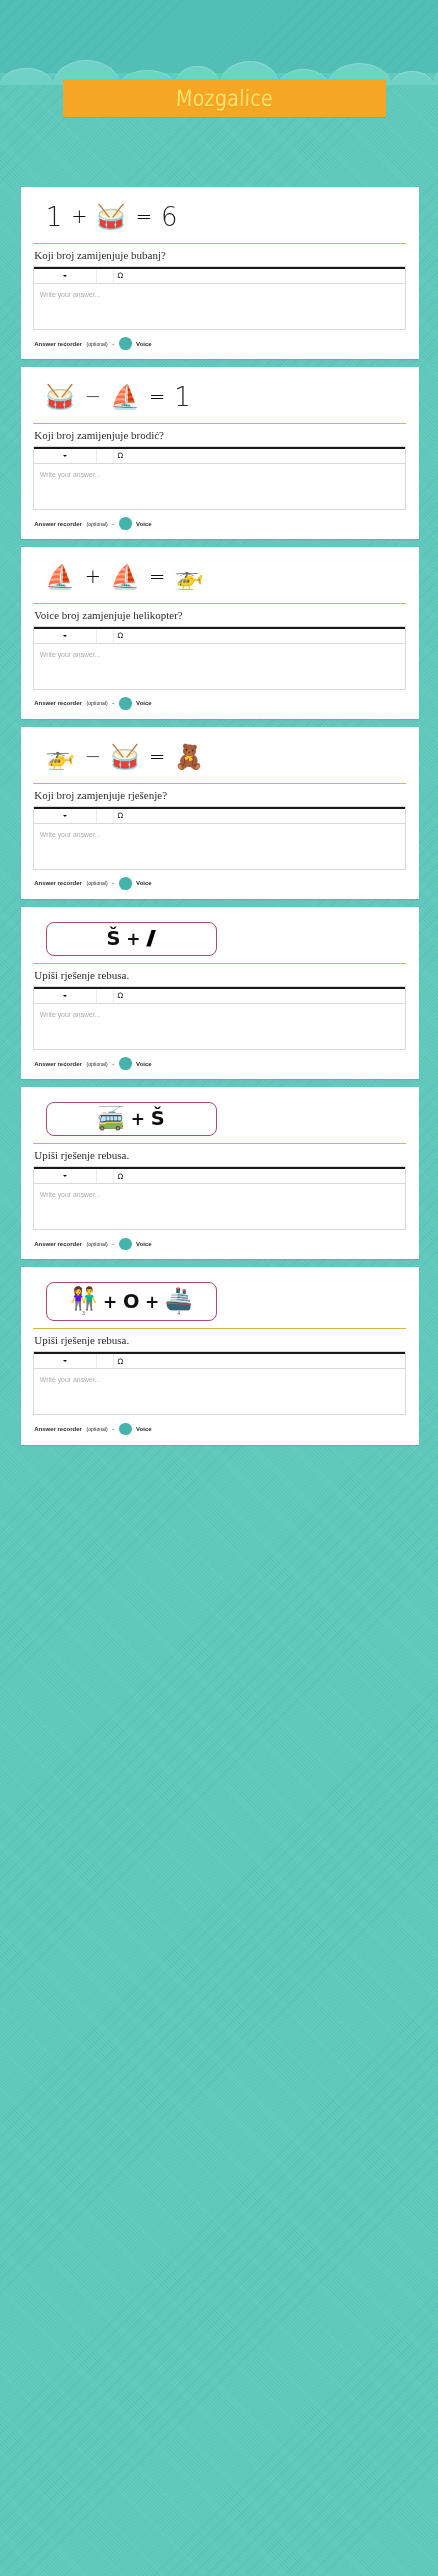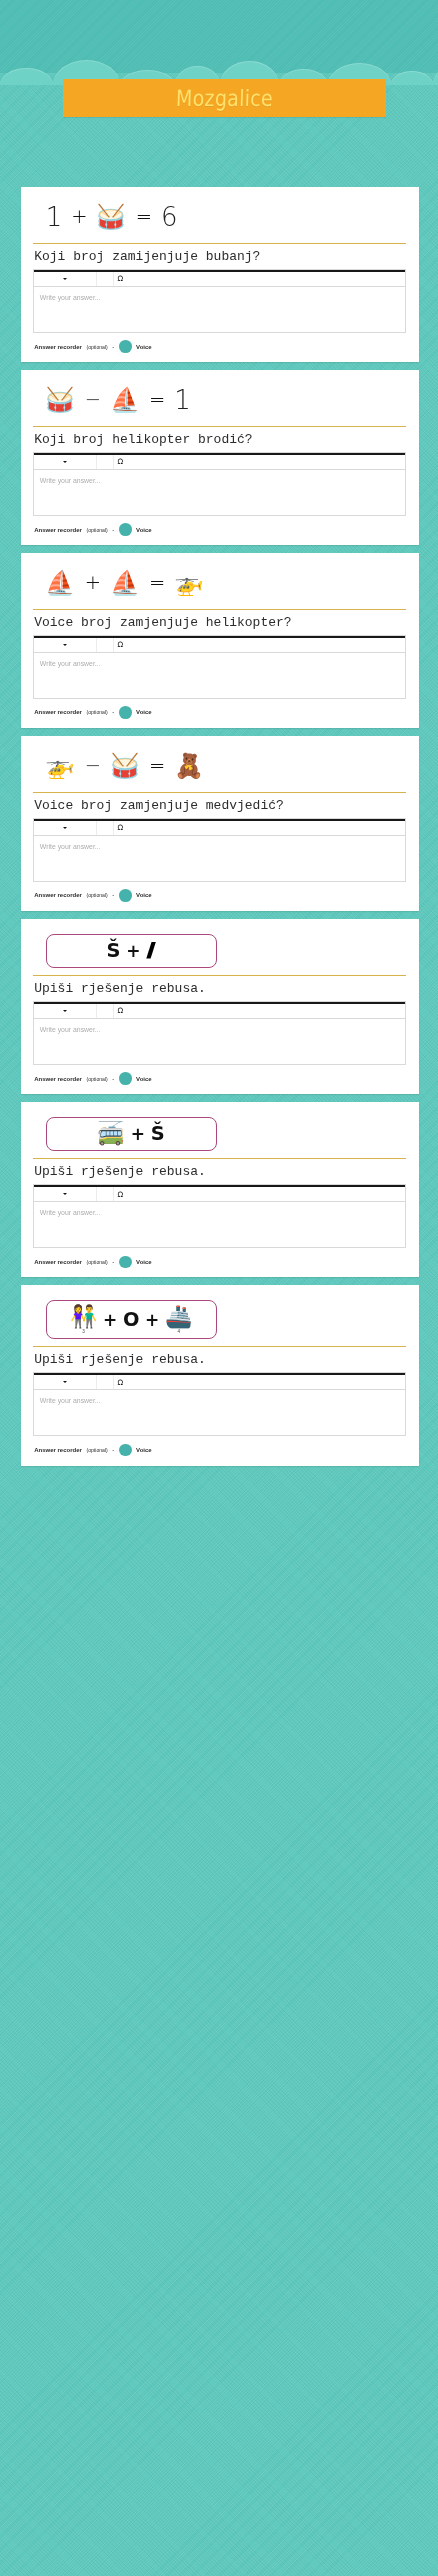--- a/index.html
+++ b/index.html
@@ -171,24 +171,24 @@
 
   
   .qdivider {
     border: none;
     border-top: 0.6px solid #d8b24a;
     margin: 3.4px 0 0 0;
   }
 
   
   .qtext {
-    font-size: 13px;
+    font-size: 11px;
     color: #2c2c2c;
     padding: 5.1px 0 5.1px 1.1px;
-    font-family: Liberation Mono, monospace;
+    font-family: Liberation Serif, serif;
   }
 
   
   .editor {
     border: 0.6px solid #d9d9d9;
     background: #fff;
   }
   .editor-toolbar {
     border-top: 2.3px solid #181818;
     height: 17px;
@@ -323,21 +323,21 @@
       </div>
       <div class="qcard">
         <div class="equation">
           <span class="eq-emoji">🥁</span>
           <span class="eq-op">−</span>
           <span class="eq-emoji">⛵</span>
           <span class="eq-op">=</span>
           <span class="eq-num">1</span>
         </div>
         <hr class="qdivider">
-        <div class="qtext">Koji broj helikopter brodić?</div>
+        <div class="qtext">Koji broj zamijenjuje brodić?</div>
         <div class="editor">
           <div class="editor-toolbar">
             <div class="tb-group first">
               <span class="tb-btn">
                 <span class="caret"></span>
               </span>
             </div>
             <div class="tb-group second"></div>
             <div class="tb-group third">
               <span class="omega">Ω</span>
@@ -387,21 +387,21 @@
       </div>
       <div class="qcard">
         <div class="equation">
           <span class="eq-emoji">🚁</span>
           <span class="eq-op">−</span>
           <span class="eq-emoji">🥁</span>
           <span class="eq-op">=</span>
           <span class="eq-emoji">🧸</span>
         </div>
         <hr class="qdivider">
-        <div class="qtext">Voice broj zamjenjuje medvjedić?</div>
+        <div class="qtext">Koji broj zamjenjuje rješenje?</div>
         <div class="editor">
           <div class="editor-toolbar">
             <div class="tb-group first">
               <span class="tb-btn">
                 <span class="caret"></span>
               </span>
             </div>
             <div class="tb-group second"></div>
             <div class="tb-group third">
               <span class="omega">Ω</span>

